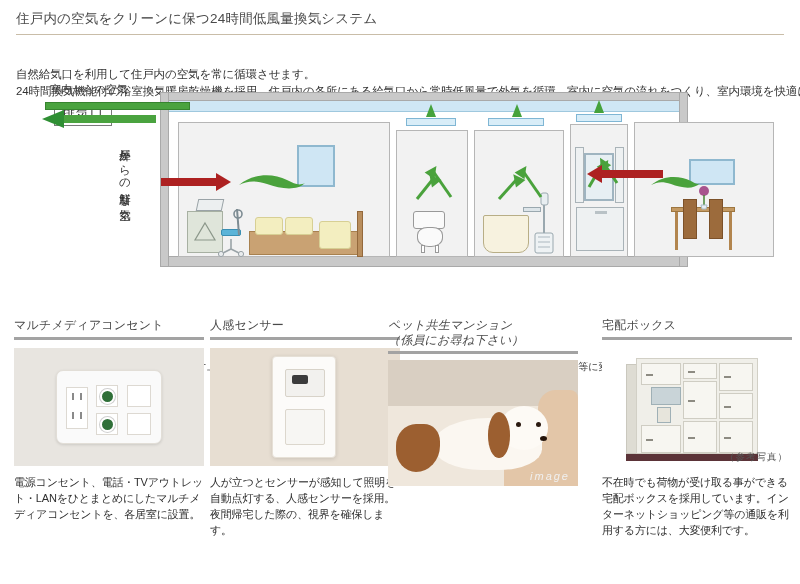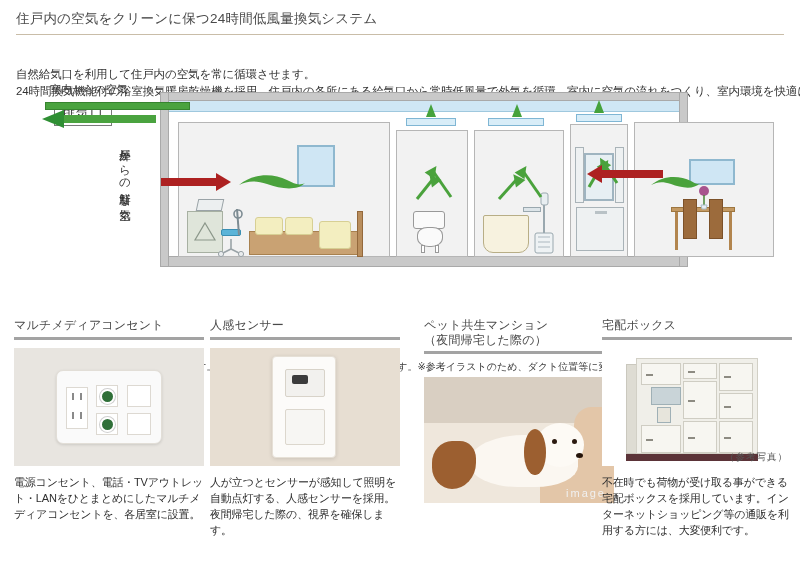--- a/index.html
+++ b/index.html
@@ -90,21 +90,21 @@
   .cab { position:absolute; background:#eef1f2; border:1px solid #a9b3b8; }
   .table { position:absolute; background:#c49a63; border:1px solid #9d7640; }
   .chair { position:absolute; background:#9c6b3c; border:1px solid #7c5129; }
 
   .note-img { position:absolute; left:44px; top:278px; font-size:9.5px; color:#6d6d6d; letter-spacing:1px; }
   .note-fine { position:absolute; left:16px; top:290px; font-size:10px; color:#3c3c3c; white-space:nowrap; }
 
   
   .cards { position:absolute; left:0; top:318px; width:800px; height:266px; }
   .card { position:absolute; top:0; width:190px; }
-  .c1 { left:14px; } .c2 { left:210px; } .c3 { left:424px; } .c4 { left:602px; }
+  .c1 { left:14px; } .c2 { left:210px; } .c3 { left:388px;font-style:italic; } .c4 { left:602px; }
 
   .card h3 {
     margin:0; font-size:12px; font-weight:normal; color:#4a4a4a;
     line-height:15px; padding-bottom:4px; letter-spacing:.2px;
     border-bottom:3px solid #a3a3a3;
   }
   .card h3 .l2 { display:block; }
   .c3 h3 { padding-bottom:3px; }
   .photo { position:relative; width:190px; height:118px; margin-top:8px; overflow:hidden; background:#eee; }
   .cap { margin-top:8px; font-size:11px; line-height:16px; color:#2e2e2e; letter-spacing:-0.2px; }
@@ -317,23 +317,23 @@
           </div>
           <div class="p2sw"></div>
         </div>
       </div>
       <div class="cap">人が立つとセンサーが感知して照明を自動点灯する、人感センサーを採用。夜間帰宅した際の、視界を確保します。</div>
     </div>
 
     <div class="card c3">
       <h3>
         <span>ペット共生マンション</span>
-        <span class="l2">（夜間帰宅した際の）</span>
+        <span class="l2">（係員にお尋ね下さい）</span>
       </h3>
-      <div class="photo" style="margin-top:23px; height:126px;">
+      <div class="photo" style="margin-top:6px; height:126px;">
         <div class="p3bg"></div>
         <div class="p3floor"></div>
         <div class="p3leg" style="left:116px; top:56px; width:42px; height:72px; border-radius:22px 10px 0 0;"></div>
         <div class="p3leg" style="left:150px; top:30px; width:40px; height:96px; border-radius:18px 8px 0 0;"></div>
         <div class="p3dog-body"></div>
         <div class="p3ear" style="left:8px; top:64px; width:44px; height:48px; border-radius:50% 40% 60% 50%;"></div>
         <div class="p3dog-head"></div>
         <div class="p3ear" style="left:100px; top:52px; width:22px; height:46px;"></div>
         <div class="p3eye" style="left:128px; top:62px;"></div>
         <div class="p3eye" style="left:148px; top:62px;"></div>

